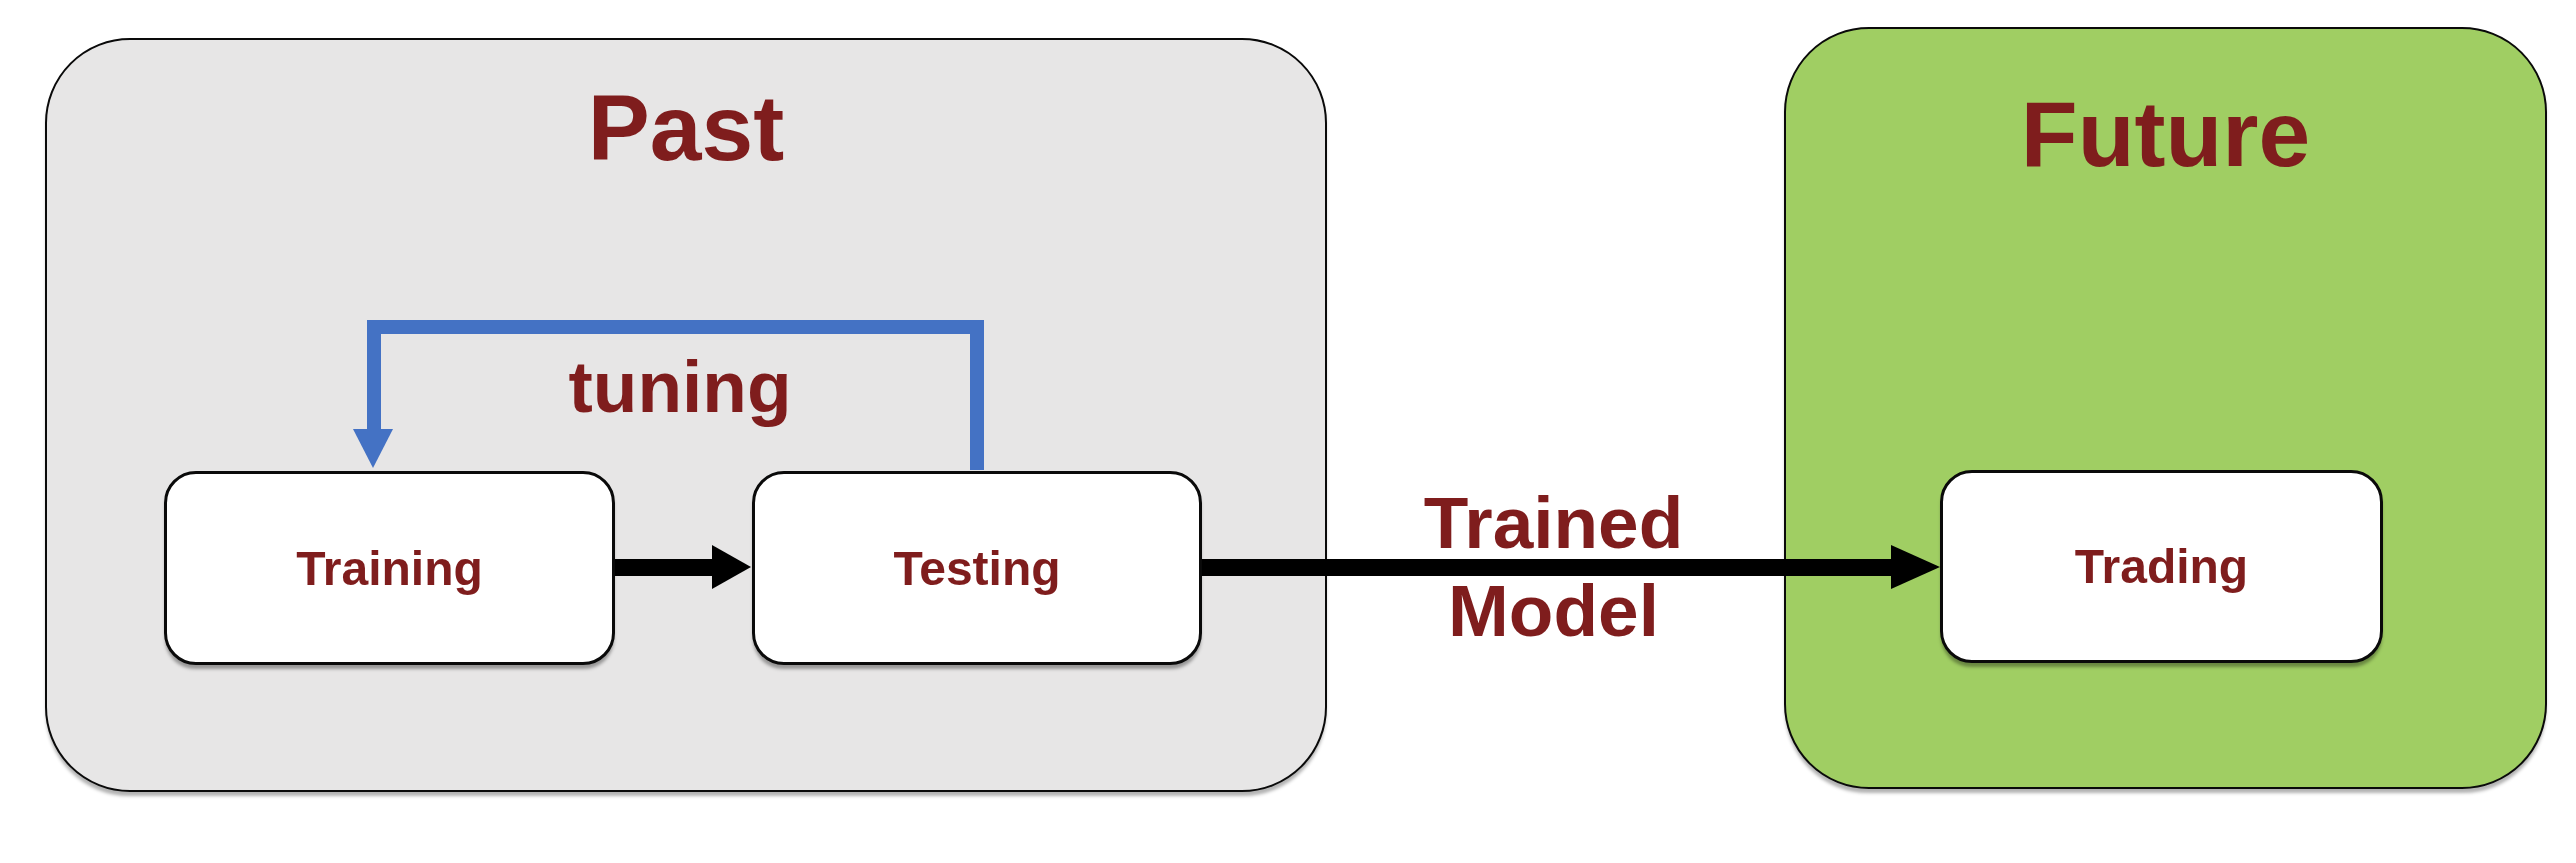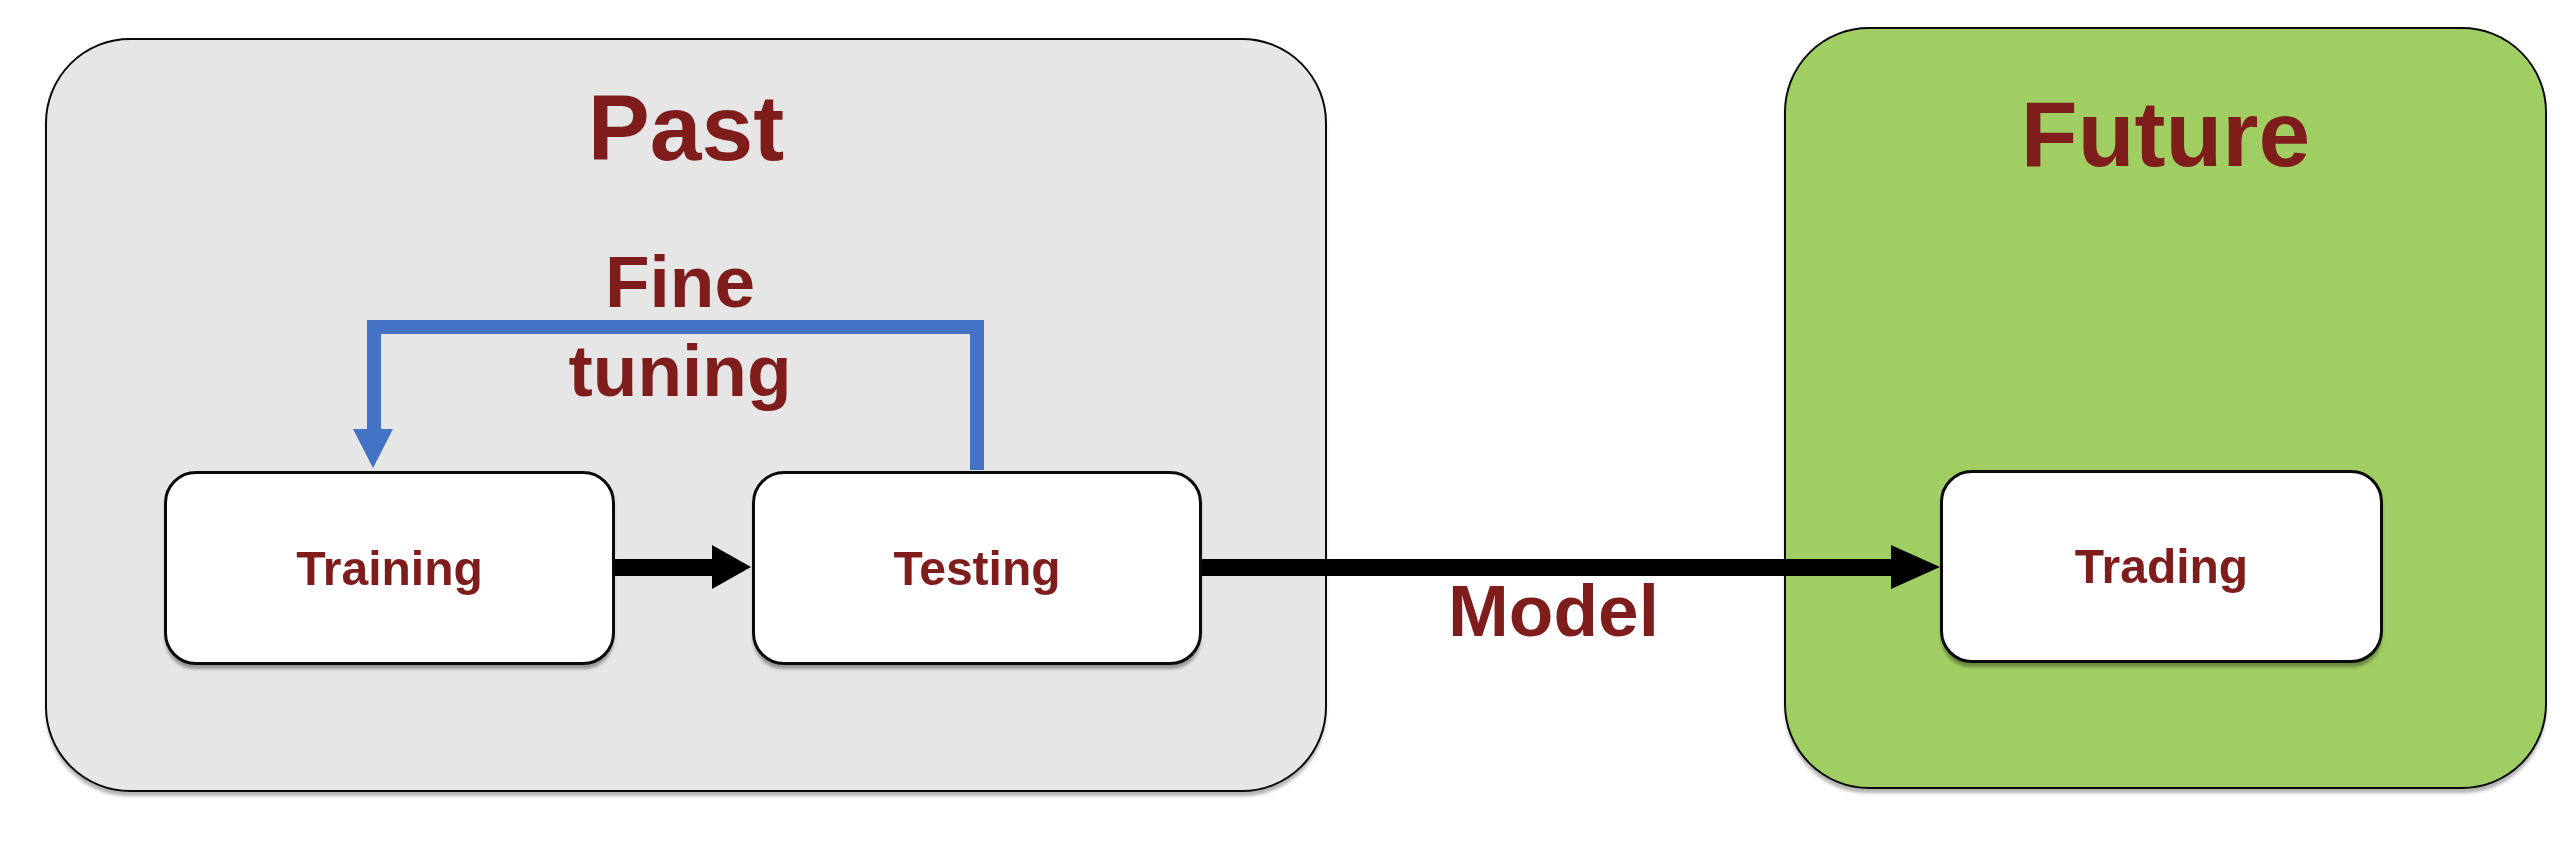--- a/index.html
+++ b/index.html
@@ -110,49 +110,49 @@
 
   
   .edge-label {
     position: absolute;
     text-align: center;
     font-size: 73px;
     line-height: 1;
     z-index: 6;
   }
   .edge-label.fine    { left: 510px;  top: 245px; width: 340px; }
-  .edge-label.tuning  { left: 510px;  top: 334px; width: 340px; }
+  .edge-label.tuning  { left: 510px;  top: 350px; width: 340px; }
   .edge-label.trained { left: 1341px; top: 486px; width: 425px; }
   .edge-label.model   { left: 1341px; top: 574px; width: 425px; }
 </style>
 </head>
 <body>
 
 <div class="canvas">
 
   <div class="panel past">
     <div class="panel-title">Past</div>
   </div>
 
   <div class="panel future">
     <div class="panel-title">Future</div>
   </div>
 
   <div class="blue-h"></div>
   <div class="blue-v left"></div>
   <div class="blue-v right"></div>
   <div class="blue-head"></div>
-  <div class="edge-label fine">Fine</div>
   <div class="edge-label tuning">tuning</div>
 
   <div class="shaft a1"></div>
   <div class="head-right a1h"></div>
 
   <div class="shaft a2"></div>
   <div class="head-right a2h"></div>
+  <div class="edge-label trained">Trained</div>
   <div class="edge-label model">Model</div>
 
   <div class="node training">
     <span>Training</span>
   </div>
   <div class="node testing">
     <span>Testing</span>
   </div>
   <div class="node trading">
     <span>Trading</span>

